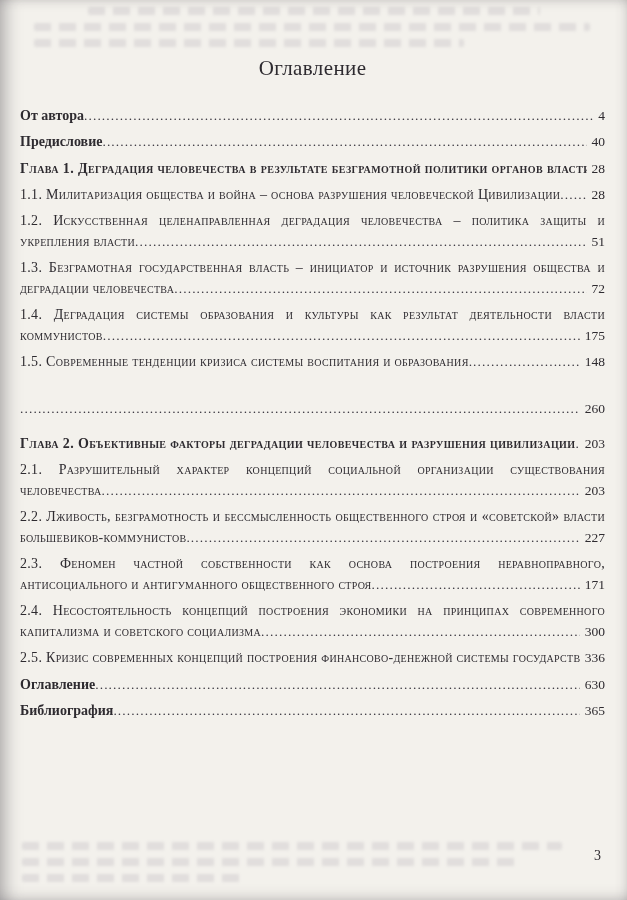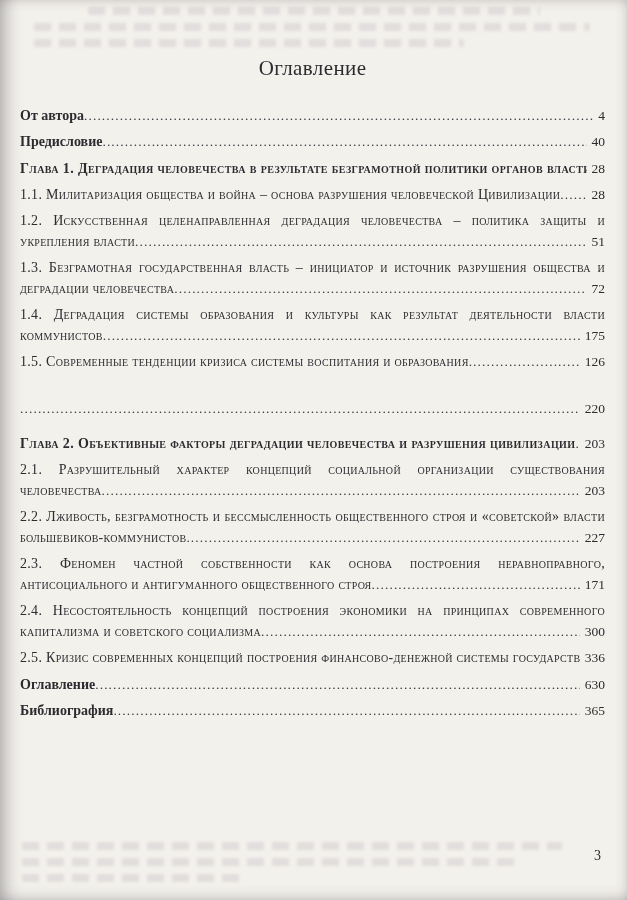--- a/index.html
+++ b/index.html
@@ -133,26 +133,26 @@
         <span class="pg">72</span>
       </div>
 
       <div class="entry e-section">
         <span class="t">1.4. Деградация системы образования и культуры как результат деятельности власти коммунистов</span><span class="lead">................................................................................................................................................................................................................................................</span>
         <span class="pg">175</span>
       </div>
 
       <div class="entry e-section">
         <span class="t">1.5. Современные тенденции кризиса системы воспитания и образования</span><span class="lead">................................................................................................................................................................................................................................................</span>
-        <span class="pg">126</span>
+        <span class="pg">148</span>
       </div>
 
       <div class="entry e-section e-indent">
         <br><span class="lead">................................................................................................................................................................................................................................................</span>
-        <span class="pg">220</span>
+        <span class="pg">260</span>
       </div>
 
       <div class="entry e-chapter gap-lg">
         <span class="t">Глава 2. Объективные факторы деградации человечества и разрушения цивилизации</span><span class="lead">................................................................................................................................................................................................................................................</span>
         <span class="pg">203</span>
       </div>
 
       <div class="entry e-section">
         <span class="t">2.1. Разрушительный характер концепций социальной организации существования человечества</span><span class="lead">................................................................................................................................................................................................................................................</span>
         <span class="pg">203</span>

